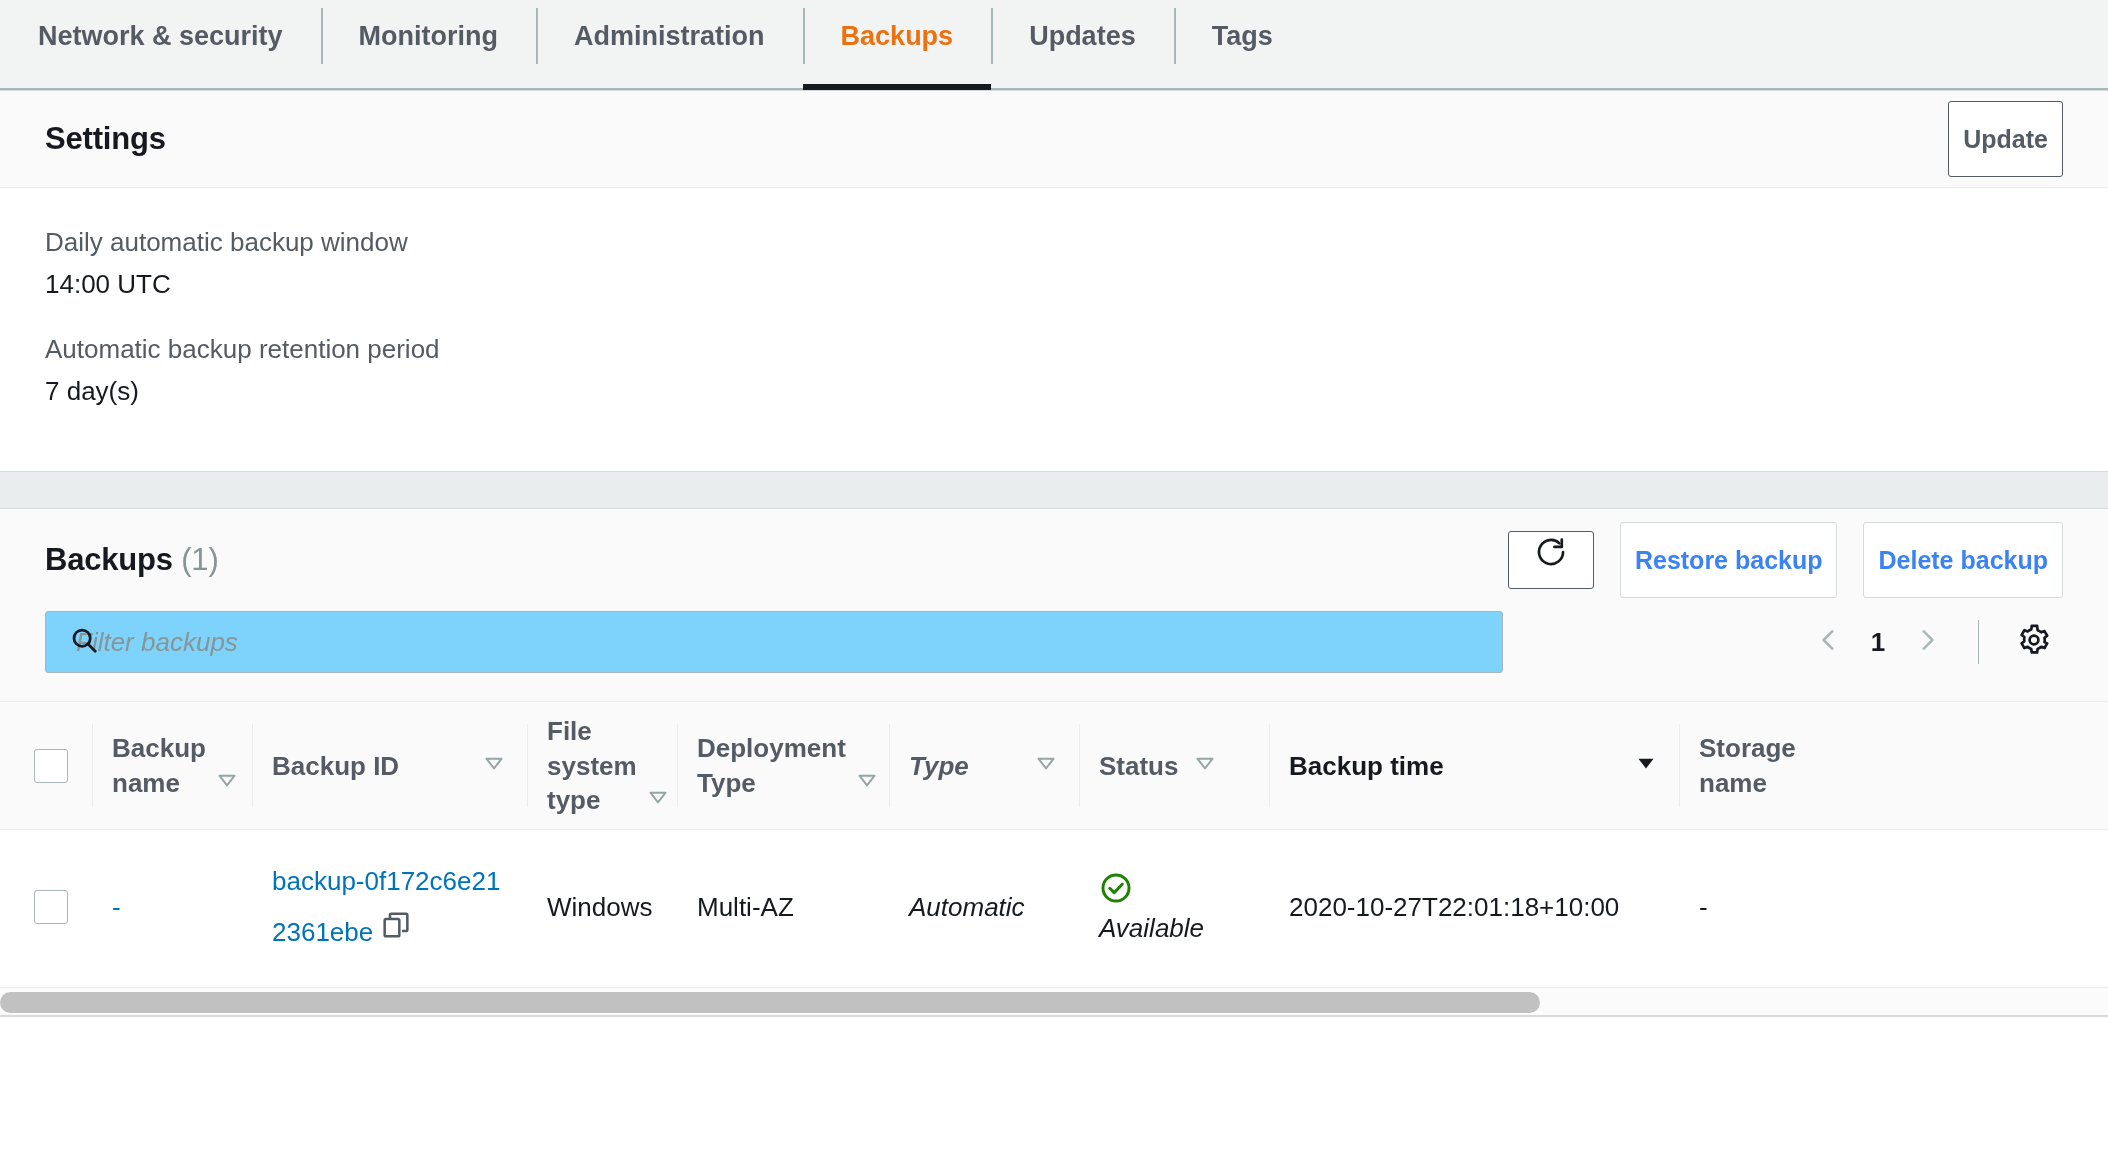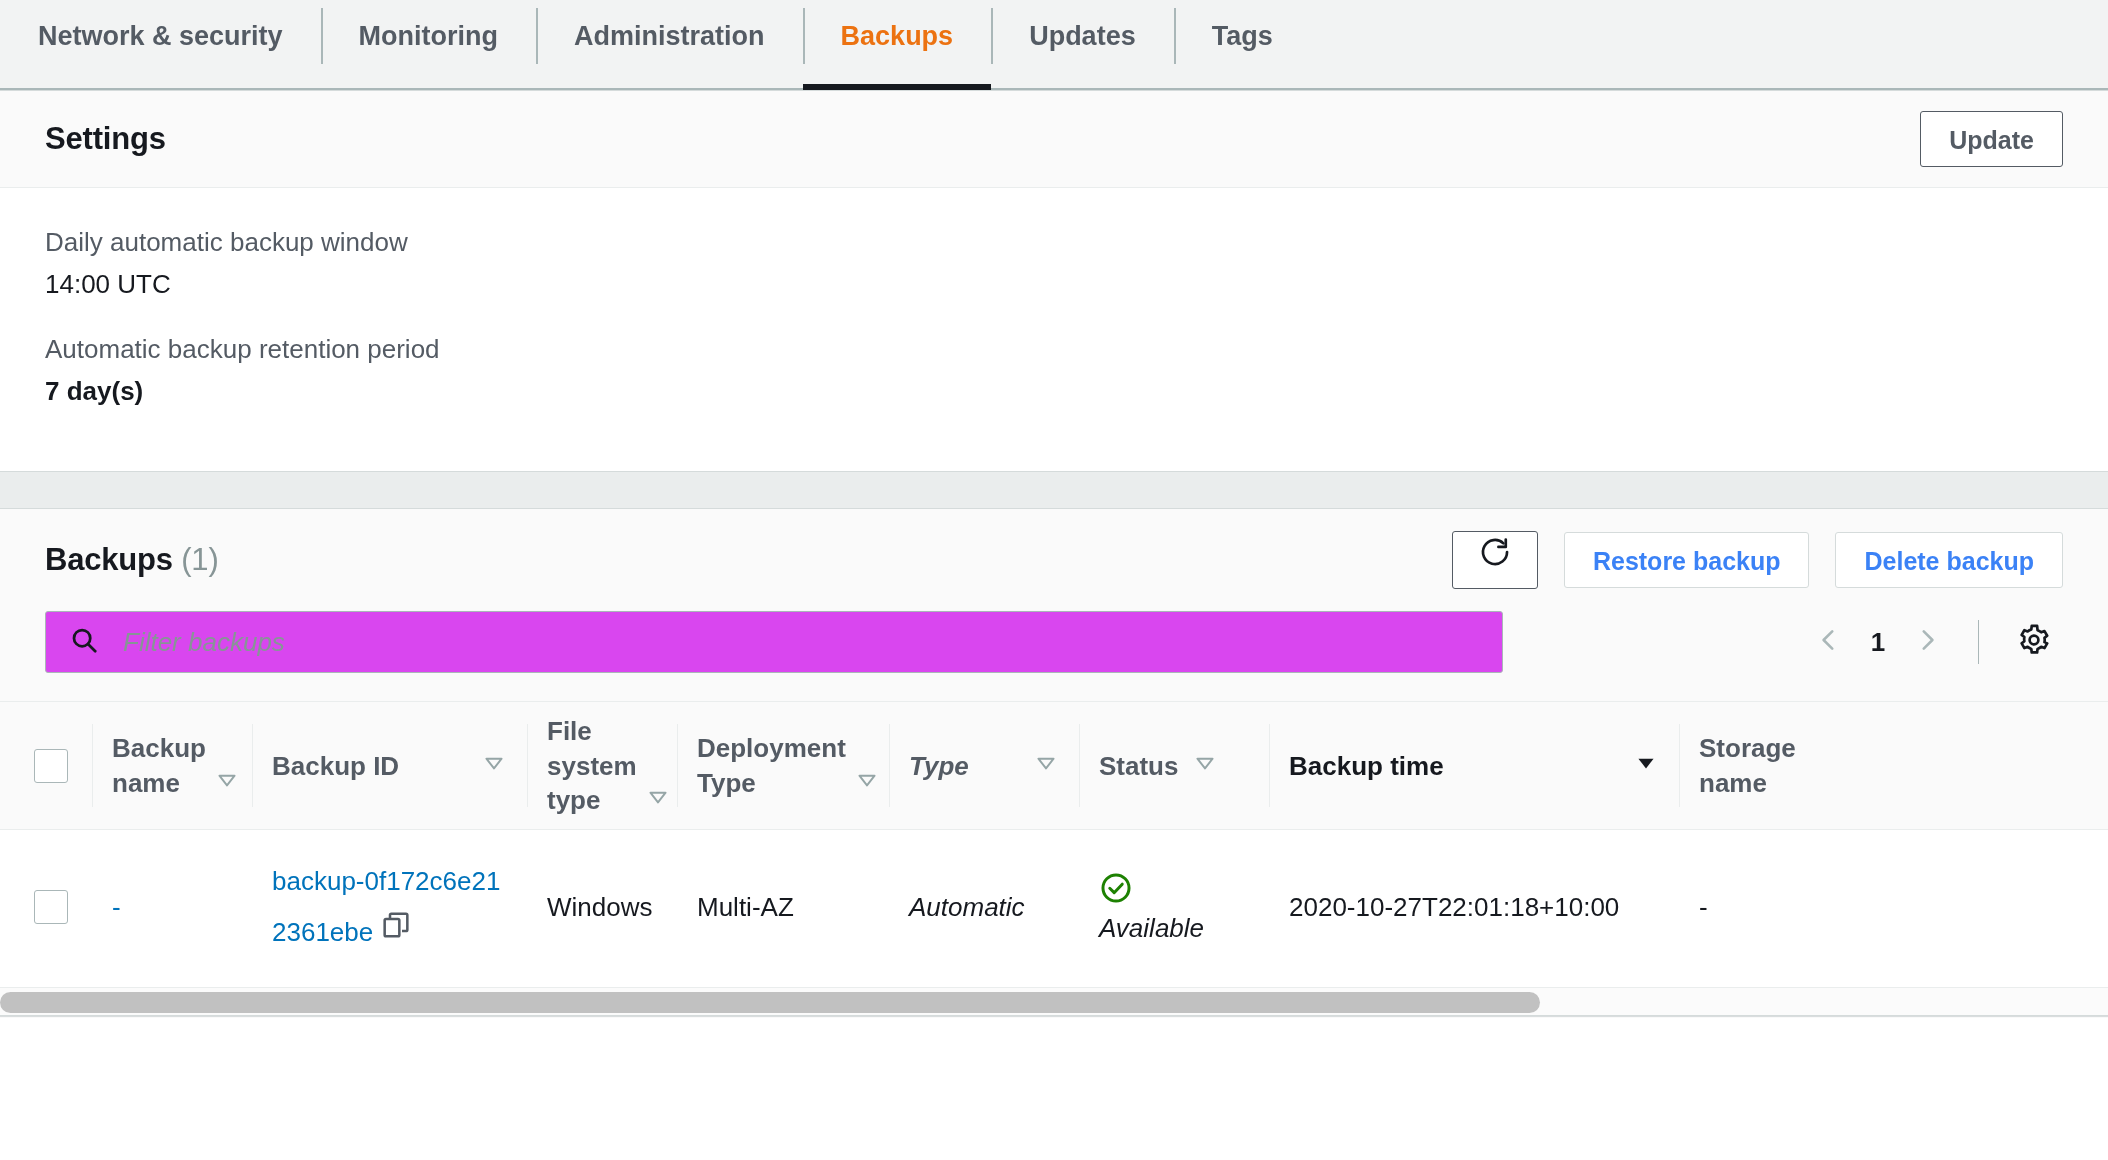--- a/index.html
+++ b/index.html
@@ -97,22 +97,22 @@
   }
 
   .btn {
     font-family: "Liberation Sans", sans-serif;
     font-size: 25px;
     font-weight: bold;
     color: #545b64;
     background: #ffffff;
     border: 1px solid #545b64;
     border-radius: 3px;
-    padding: 0 28px;
-    height: 56px;
+    padding: 0 14px;
+    height: 76px;
     line-height: 56px;
     cursor: pointer;
     white-space: nowrap;
   }
   .btn.disabled {
     color: #3b82f6;
     border-color: #d5dbdb;
     cursor: default;
   }
   .btn.icon-btn {
@@ -134,21 +134,21 @@
     color: #545b64;
     line-height: 1.55;
     margin-bottom: 2px;
   }
   .field-value {
     font-size: 26px;
     color: #16191f;
     line-height: 1.55;
     margin-bottom: 24px;
   }
-  .field-value:last-child { margin-bottom: 0; font-weight: bold; }
+  .field-value:last-child { margin-bottom: 0; }
 
   .gap { height: 36px; background: #eaeded; }
 
   
   .table-tools {
     display: flex;
     align-items: center;
     padding: 0 45px 28px 45px;
     background: #fafafa;
     gap: 0;
@@ -156,22 +156,22 @@
   .search-wrap {
     position: relative;
     flex: 0 0 1458px;
     height: 62px;
   }
   .search-input {
     width: 100%;
     height: 62px;
     border: 1px solid #aab7b8;
     border-radius: 3px;
-    background: #d946ef;
-    padding: 0 16px 0 77px;
+    background: #7dd3fc;
+    padding: 0 16px 0 30px;
     font-family: "Liberation Sans", sans-serif;
     font-size: 26px;
     color: #16191f;
     outline: none;
   }
   .search-input::placeholder {
     color: #879596;
     font-style: italic;
   }
   .search-icon {

